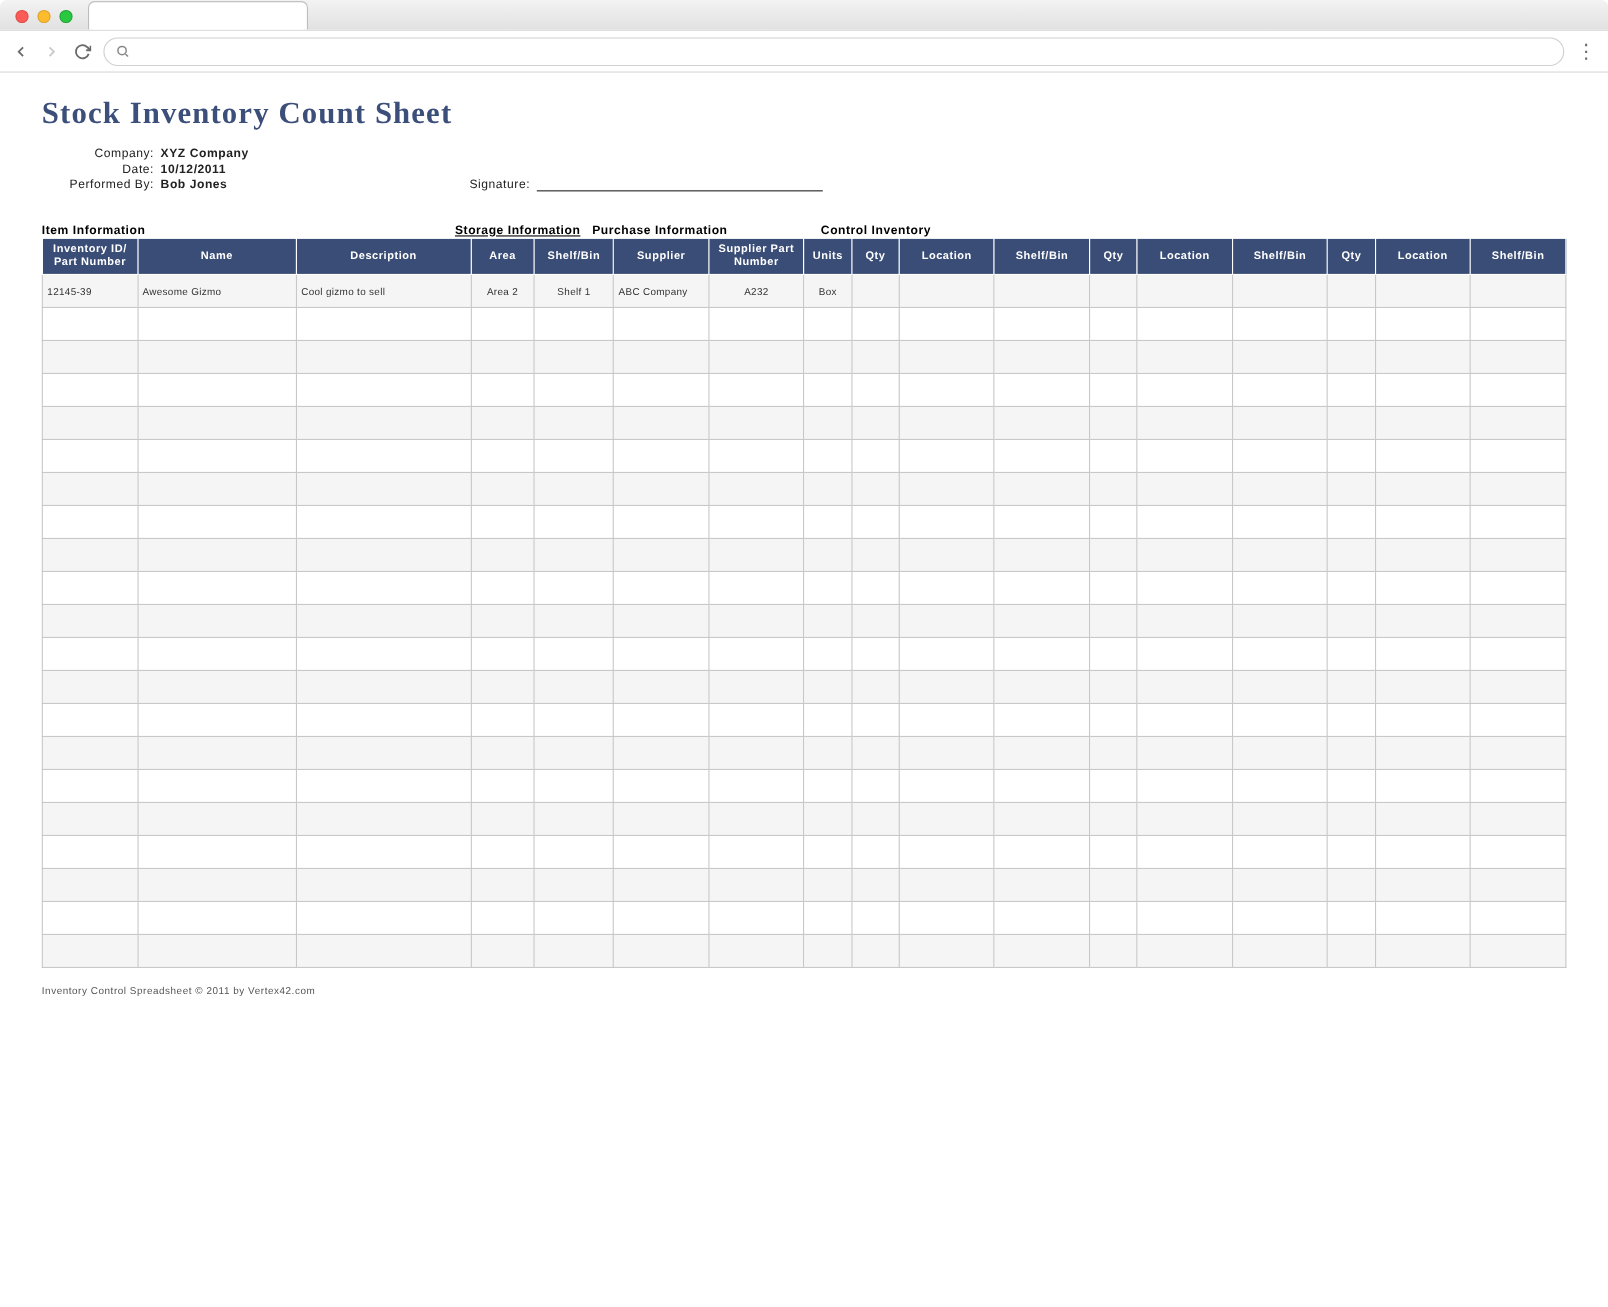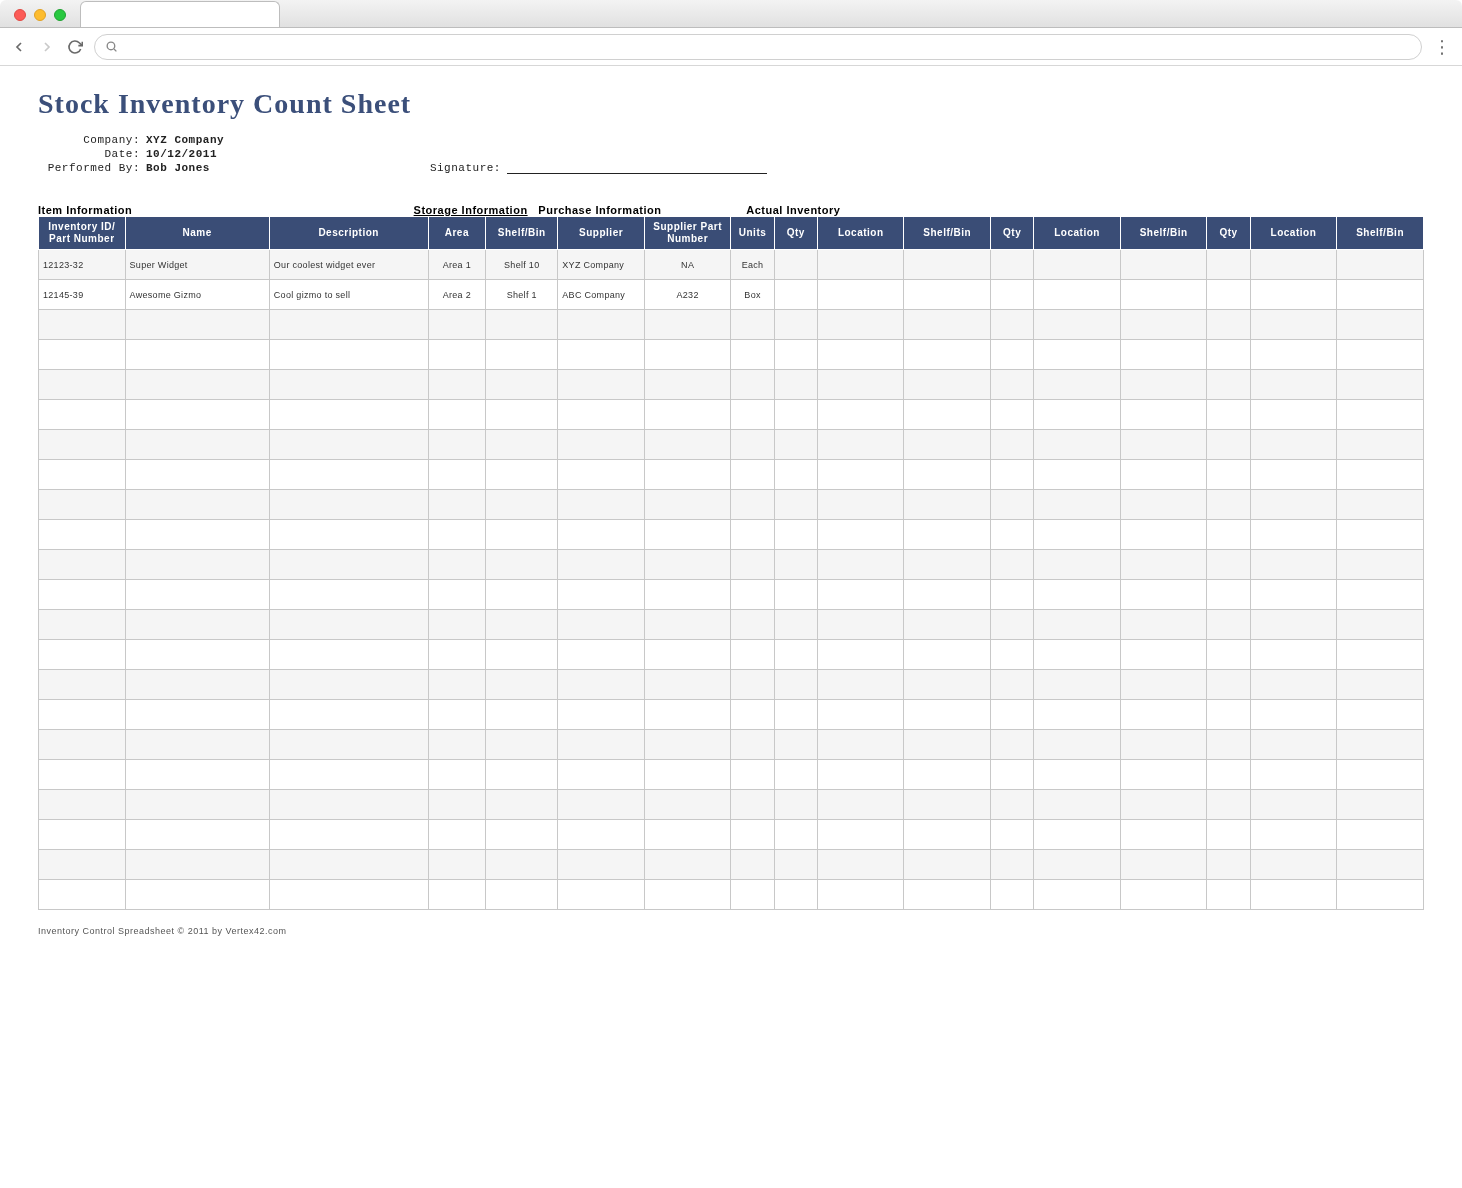--- a/index.html
+++ b/index.html
@@ -15,21 +15,21 @@
   .tab { width:200px; height:26px; background:#fff; border:1px solid #bdbdbd; border-bottom:none; border-radius:6px 6px 0 0; margin-left:6px;}
   .toolbar { height:38px; background:#fff; border-bottom:1px solid #d7d7d7; display:flex; align-items:center; padding:0 10px; gap:10px;}
   .tb-icon { width:18px; height:18px; color:#6a6a6a; display:flex; align-items:center; justify-content:center; cursor:pointer;}
   .tb-icon.disabled{color:#c9c9c9; cursor:default;}
   .addr { flex:1; height:26px; border:1px solid #d0d0d0; border-radius:13px; display:flex; align-items:center; padding:0 10px; font-size:13px; color:#888;}
   .addr svg{margin-right:6px;}
   .more { width:20px; color:#6a6a6a; cursor:pointer; text-align:center; font-size:18px; line-height:18px;}
   
   .page { padding:22px 38px 10px 38px; }
   .title { font-size:28px; font-weight:bold; color:#3b4f7a; letter-spacing:1px; margin-bottom:14px;font-family:Liberation Serif, serif;}
-  .meta { font-size:11px; color:#222;font-family:Liberation Mono, monospace; }
+  .meta { font-size:11px; color:#222; }
   .meta-row { display:flex; align-items:flex-end; margin-bottom:2px;}
   .meta-label{ width:108px; text-align:right; padding-right:6px; letter-spacing:0.5px;}
   .meta-val{ font-weight:bold; letter-spacing:0.5px;}
   .sig-label{ margin-left:220px; font-size:11px; letter-spacing:0.5px;text-align:center;}
   .sig-line{ display:inline-block; border-bottom:1px solid #222; width:260px; margin-left:6px; height:12px; vertical-align:bottom;}
   
   .sections{ margin-top:30px; display:flex; font-size:11px; font-weight:bold; letter-spacing:0.5px;}
   .sec{ white-space:nowrap; }
   
   table.inv { border-collapse:collapse; width:100%; table-layout:fixed; font-size:10px;}
@@ -100,21 +100,21 @@
         <span class="meta-val">Bob Jones</span>
         <span class="sig-label">Signature:</span>
         <span class="sig-line"></span>
       </div>
     </div>
 
     <div class="sections">
       <span class="sec" style="width:27.1%;">Item Information</span>
       <span class="sec" style="width:9%;text-decoration:underline;">Storage Information</span>
       <span class="sec" style="width:15%;">Purchase Information</span>
-      <span class="sec">Actual Inventory</span>
+      <span class="sec">Control Inventory</span>
     </div>
 
     <table class="inv">
       <colgroup>
         <col class="c-inv">
           <col class="c-name">
           <col class="c-desc">
         <col class="c-area">
           <col class="c-shelf">
         <col class="c-supp">
@@ -147,39 +147,20 @@
           <th>Qty</th>
           <th>Location</th>
           <th>Shelf/Bin</th>
           <th>Qty</th>
           <th>Location</th>
           <th>Shelf/Bin</th>
         </tr>
       </thead>
       <tbody id="tbody">
           <tr>
-            <td>12123-32</td>
-            <td>Super Widget</td>
-            <td>Our coolest widget ever</td>
-            <td class="center">Area 1</td>
-            <td class="center">Shelf 10</td>
-            <td>XYZ Company</td>
-            <td class="center">NA</td>
-            <td class="center">Each</td>
-            <td></td>
-            <td></td>
-            <td></td>
-            <td></td>
-            <td></td>
-            <td></td>
-            <td></td>
-            <td></td>
-            <td></td>
-          </tr>
-          <tr>
             <td>12145-39</td>
             <td>Awesome Gizmo</td>
             <td>Cool gizmo to sell</td>
             <td class="center">Area 2</td>
             <td class="center">Shelf 1</td>
             <td>ABC Company</td>
             <td class="center">A232</td>
             <td class="center">Box</td>
             <td></td>
             <td></td>

